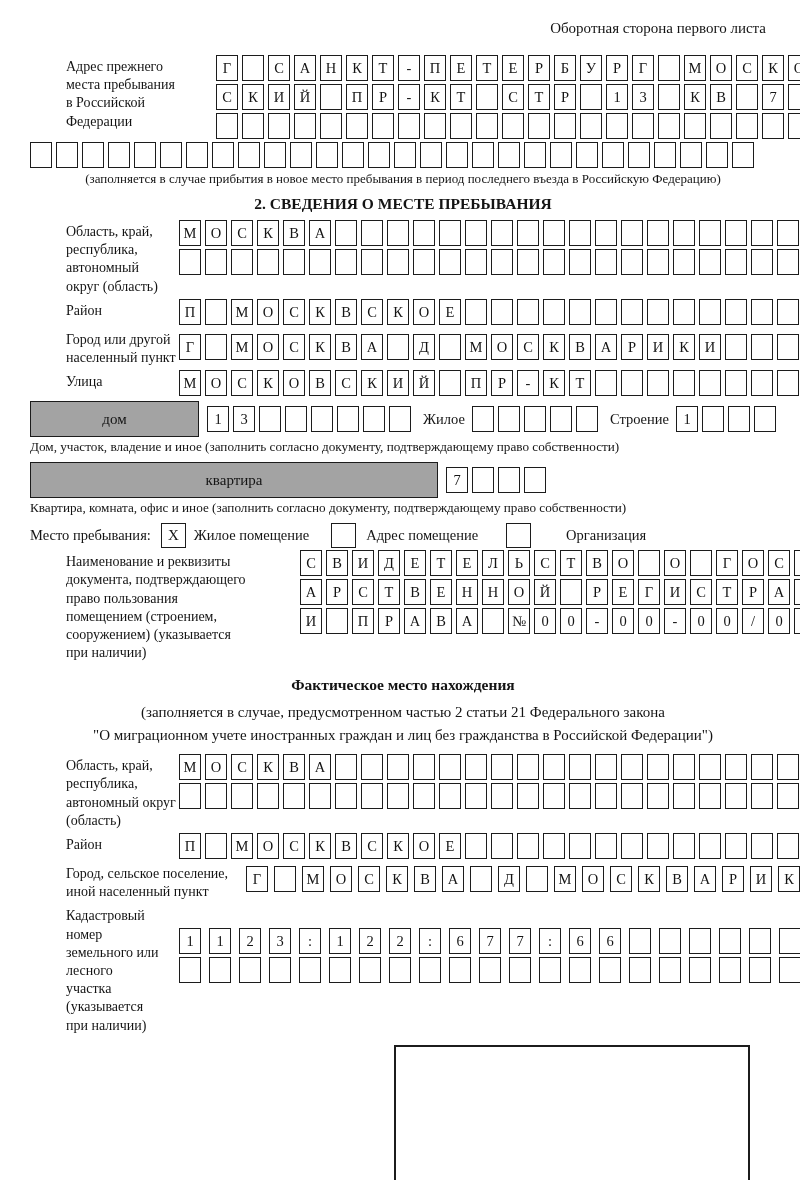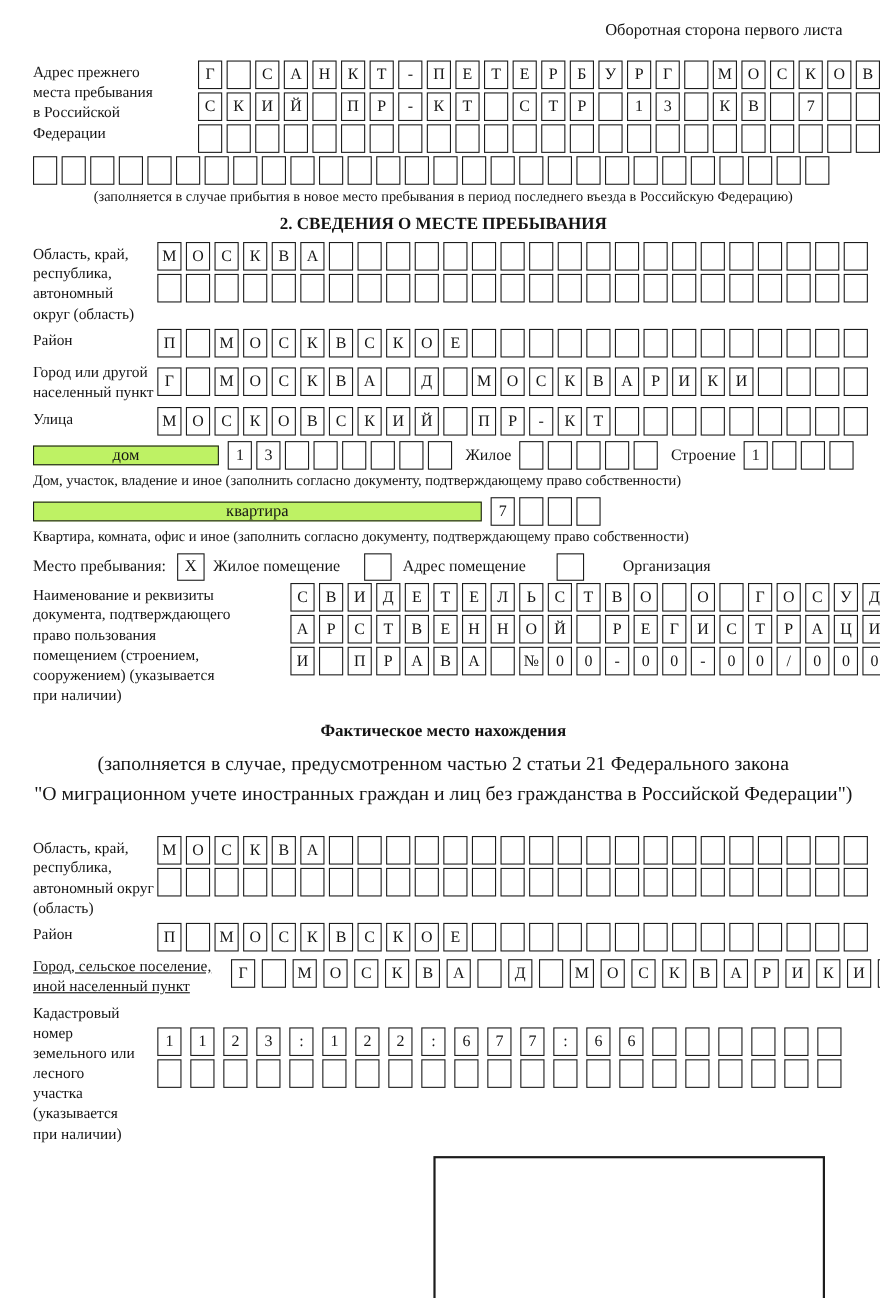--- a/index.html
+++ b/index.html
@@ -3,48 +3,48 @@
 <meta charset="utf-8">
 <style>
   html,body{margin:0;padding:0;background:#fff;}
   .page{
     width:800px;min-height:1180px;box-sizing:border-box;
     padding:10px 24px 10px 30px;
     font-family:"Liberation Serif","DejaVu Serif",serif;
     color:#141414;background:#fff;
   }
   .header-note{text-align:right;font-size:15px;margin:10px 10px 18px 0;}
-  .field{display:flex;align-items:flex-start;margin-bottom:3px;}
+  .field{display:flex;align-items:flex-start;margin-bottom:3px;margin-left:36px;}
   .flabel{font-size:14px;line-height:1.3;white-space:pre-line;flex:none;padding-top:3px;}
-  .w150{width:150px;} .w115{width:113px;} .w230{width:234px;} .w178{width:180px;text-decoration:underline;}
+  .w150{width:150px;} .w115{width:113px;} .w230{width:234px;} .w178{width:180px;}
   .rows{display:flex;flex-direction:column;gap:3px;}
   .cells{display:flex;gap:4px;}
   .cells.wide{gap:8px;}
   .cells.midwide{gap:6px;}
   .cell{
     flex:none;width:22px;height:26px;box-sizing:border-box;
     border:1.7px solid #1c1c1c;background:#fff;
     display:flex;align-items:center;justify-content:center;
     font-size:14.5px;line-height:1;
   }
   .caption{font-size:13px;text-align:center;margin:3px 0 8px;}
   .caption.left{text-align:left;margin:2px 0 7px;font-size:13.2px;}
   .sec-title{font-weight:bold;font-size:15.5px;text-align:center;margin:8px 0 7px;}
   .named-box{
-    border:1.7px solid #1c1c1c;height:18px;box-sizing:border-box;
-    display:flex;align-items:center;justify-content:center;font-size:15px;background:#bef264;
+    border:1.7px solid #1c1c1c;height:36px;box-sizing:border-box;
+    display:flex;align-items:center;justify-content:center;font-size:15px;background:#a3a3a3;
   }
   .inline-row{display:flex;align-items:center;margin:5px 0 2px;}
   .inline-label{font-size:14.5px;}
   .checkbox{
     flex:none;width:25px;height:25px;box-sizing:border-box;border:1.7px solid #1c1c1c;
     display:flex;align-items:center;justify-content:center;font-size:15px;background:#fff;
   }
   .mesto-note{font-size:13px;text-align:center;width:400px;margin:2px 0 8px 110px;}
-  .fact-caption{font-size:18px;text-align:center;line-height:1.5;white-space:pre-line;margin:0 0 25px;}
+  .fact-caption{font-size:15px;text-align:center;line-height:1.5;white-space:pre-line;margin:0 0 8px;}
   .stamp-box{
     width:356px;height:176px;box-sizing:border-box;border:2px solid #1c1c1c;
     margin:10px 26px 5px auto;background:#fff;
   }
 </style>
 </head>
 <body>
 
 <div class="page">
 

